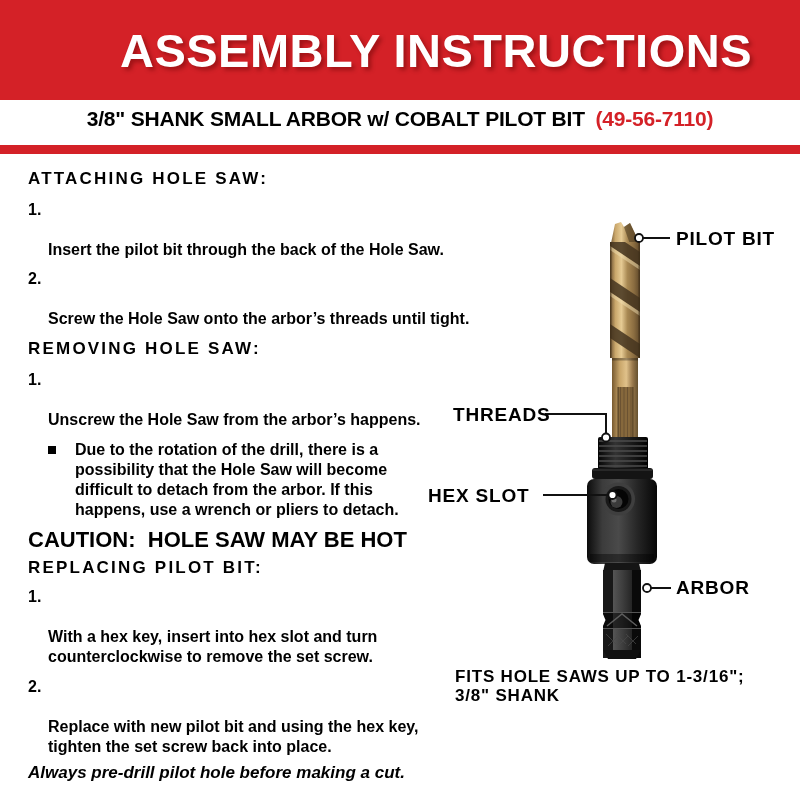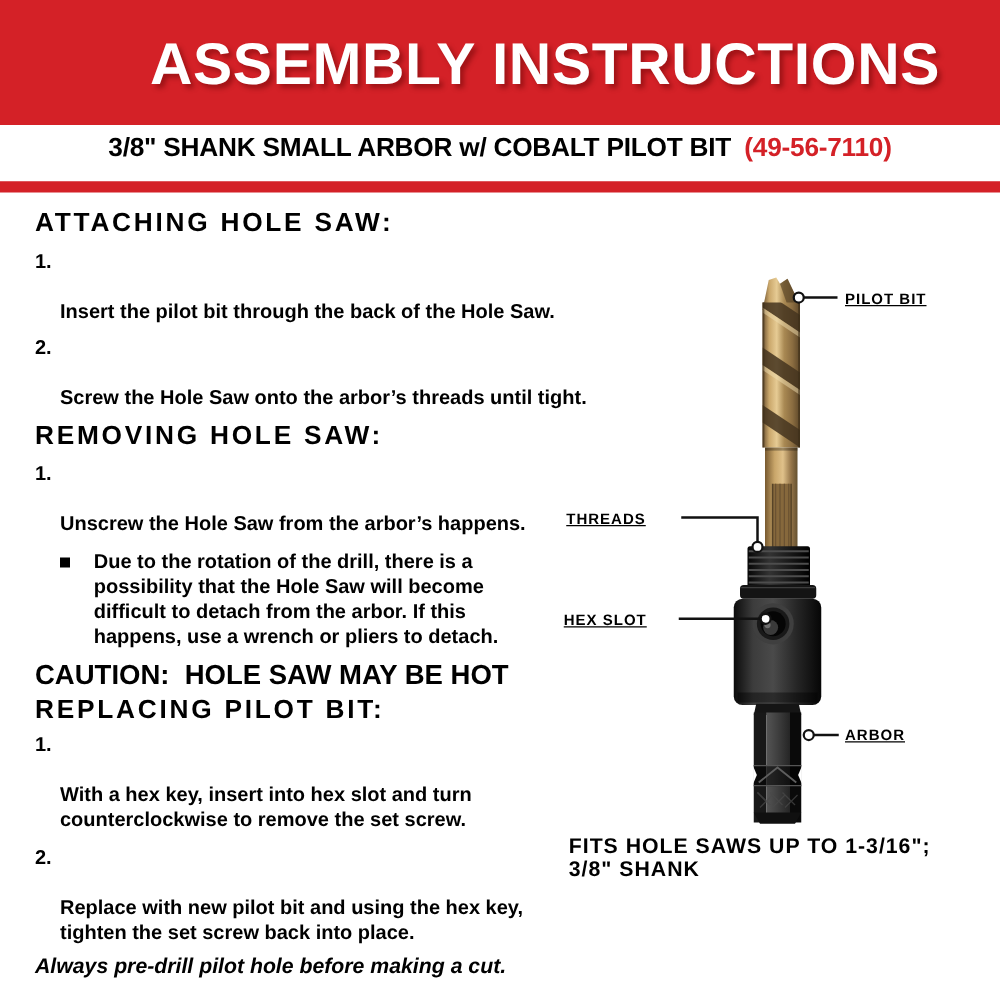--- a/index.html
+++ b/index.html
@@ -19,21 +19,21 @@
   .subtitle {
     position:absolute; top:107px; left:0; width:800px; text-align:center;
     font-size:21px; font-weight:bold; letter-spacing:-0.2px; white-space:nowrap;
   }
   .subtitle .part-no { color:#d42127; margin-left:5px; }
   .red-bar { position:absolute; top:145px; left:0; width:800px; height:9px; background:#d42127; }
 
   
   .instructions { position:absolute; left:28px; top:167px; width:486px; }
   .instructions h2 {
-    margin:0 0 9px 0; font-size:21px; line-height:24px; font-weight:bold;
+    margin:0 0 9px 0; font-size:17px; line-height:24px; font-weight:bold;
     letter-spacing:2.2px; white-space:nowrap;
   }
   .instructions h2.removing { margin-top:8px; }
   .instructions h2.replacing { margin-top:3px; margin-bottom:7px; }
   .step { display:flex; margin:0 0 9px 0; font-size:16px; font-weight:bold; line-height:20px; }
   .step .num { flex:0 0 20px; }
   .step .txt { white-space:pre-line;margin-top:40px; }
   .step.last-attach { margin-bottom:8px; }
   .step.removing-step { margin-bottom:10px; }
   .step.replace-1 { margin-bottom:10px; }
@@ -41,26 +41,26 @@
   .note { display:flex; margin:0 0 7px 0; font-size:16px; font-weight:bold; line-height:20px; }
   .note .bullet { flex:0 0 8px; width:8px; height:8px; background:#000; margin:6px 0 0 20px; }
   .note .txt { margin-left:19px; white-space:pre-line; }
   .caution { margin:0 0 3px 0; font-size:22px; font-weight:bold; white-space:pre; }
   .footnote { margin:6px 0 0 0; font-size:17px; font-weight:bold; font-style:italic; }
 
   
   .diagram { margin:0; }
   .diagram svg { position:absolute; left:430px; top:190px; }
   .lbl {
-    position:absolute; font-size:12px; font-weight:bold; letter-spacing:0.8px;
-    white-space:nowrap; line-height:20px;text-decoration:underline;
+    position:absolute; font-size:19px; font-weight:bold; letter-spacing:0.8px;
+    white-space:nowrap; line-height:20px;
   }
   .lbl-pilot   { left:676px; top:229px; }
   .lbl-threads { left:453px; top:405px; }
-  .lbl-hex     { left:451px; top:486px; }
+  .lbl-hex     { left:428px; top:486px; }
   .lbl-shank   { left:676px; top:578px; }
   .caption {
     position:absolute; left:455px; top:667px; width:336px; 
     font-size:17px; font-weight:bold; letter-spacing:0.8px; line-height:19px;
     white-space:pre-line;
   }
 </style>
 </head>
 <body>
 

